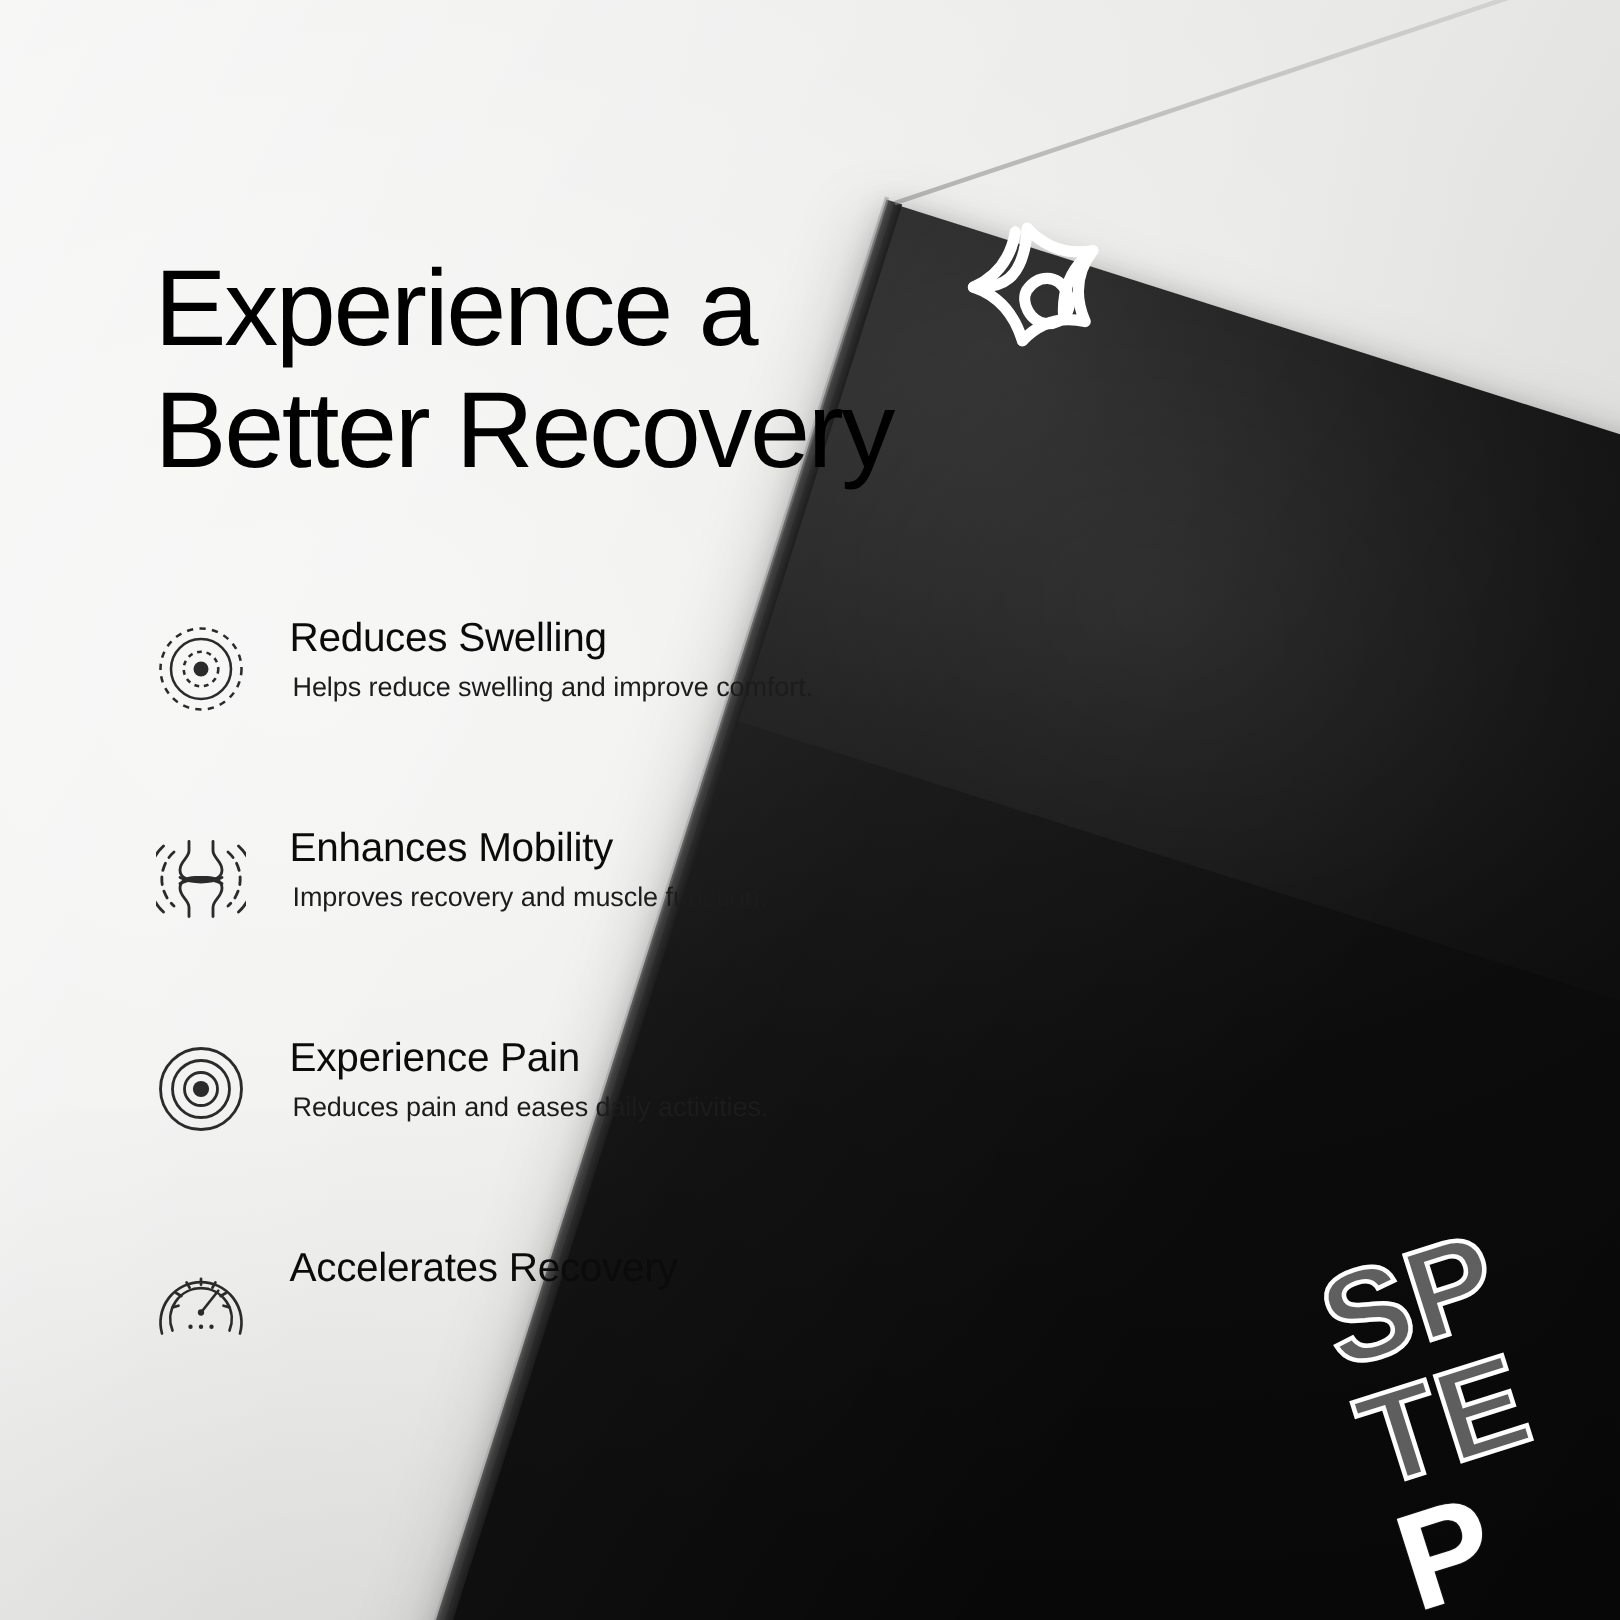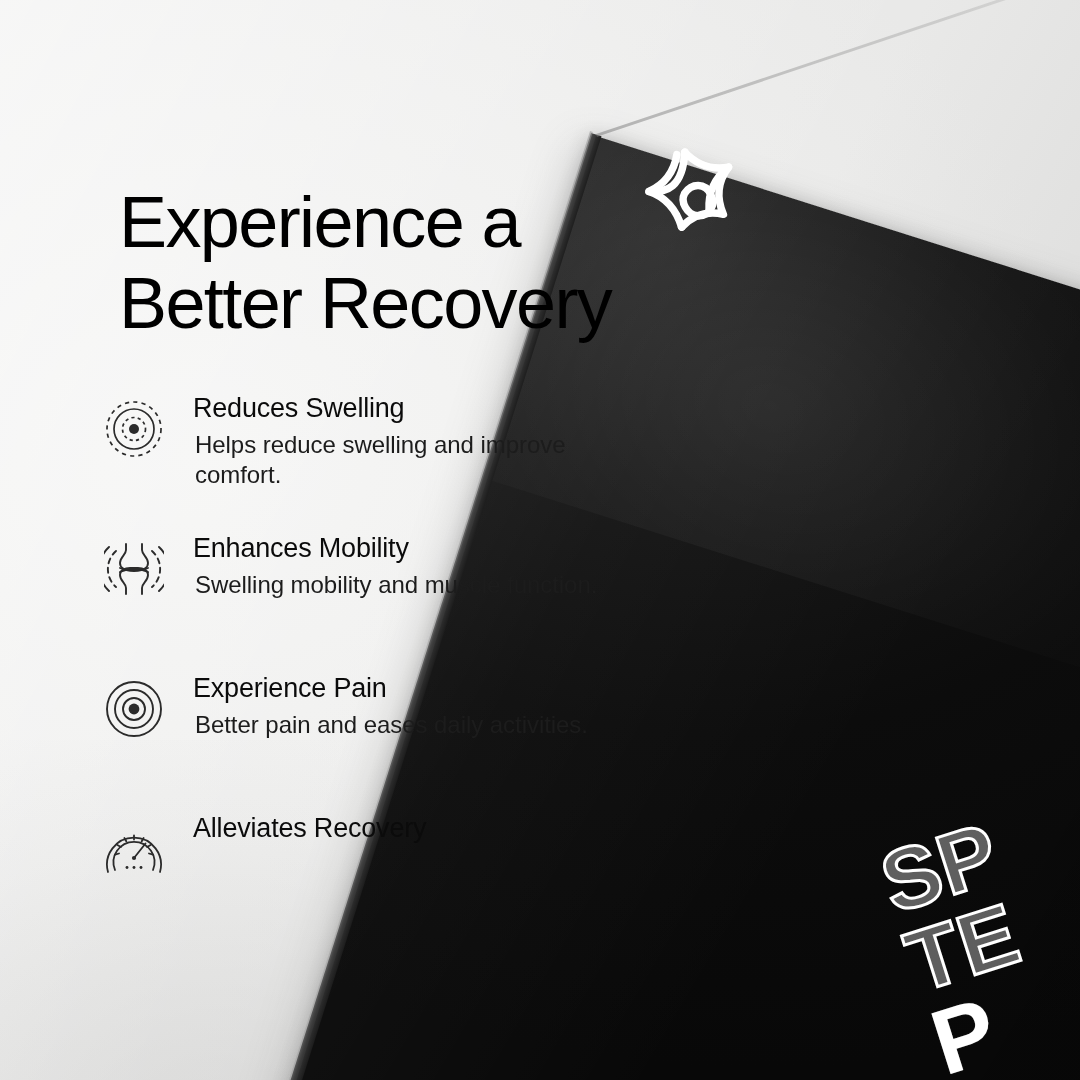--- a/index.html
+++ b/index.html
@@ -159,33 +159,33 @@
     position: absolute;
     left: 0; top: 0;
     width: 640px;
     height: 1080px;
   }
 
   .headline {
     position: absolute;
     left: 103px;
     top: 166px;
-    margin: 16px;
+    margin: 0;
     font-size: 72px;
     line-height: 1.12;
     font-weight: normal;
     letter-spacing: -1.6px;
     color: #000000;
     white-space: pre-line;
   }
 
   .features {
     position: absolute;
     left: 100px;
-    top: 387px;
+    top: 404px;
     width: 530px;
   }
 
   .feature {
     position: relative;
     height: 140px;
   }
 
   .feature-icon {
     position: absolute;
@@ -206,21 +206,21 @@
     margin: 0;
     font-size: 27px;
     font-weight: normal;
     letter-spacing: -0.2px;
     color: #0b0b0b;
     line-height: 1.15;
   }
 
   .feature-desc {
     margin: 6px 0 0 2px;
-    font-size: 24px;
+    font-size: 18px;
     font-weight: normal;
     color: #1c1c1c;
     letter-spacing: -0.05px;
     line-height: 1.25;
   }
 </style>
 </head>
 <body>
 
 <div class="stage">
@@ -293,36 +293,36 @@
 
             <path d="M12 12 A24 24 0 0 0 12 48" stroke-dasharray="5 4.5"></path>
             <path d="M5 8 A30 30 0 0 0 5 52"></path>
 
             <path d="M48 12 A24 24 0 0 1 48 48" stroke-dasharray="5 4.5"></path>
             <path d="M55 8 A30 30 0 0 1 55 52"></path>
           </g>
         </svg>
         <div class="feature-text">
           <h3 class="feature-title">Enhances Mobility</h3>
-          <p class="feature-desc">Swelling mobility and muscle function.</p>
+          <p class="feature-desc">Improves recovery and muscle function.</p>
         </div>
       </div>
 
       <div class="feature">
         <svg class="feature-icon" viewBox="0 0 60 60" xmlns="http://www.w3.org/2000/svg">
           <g fill="none" stroke="#2b2b2b" stroke-width="1.9">
             <circle cx="30" cy="30" r="27"></circle>
             <circle cx="30" cy="30" r="19"></circle>
             <circle cx="30" cy="30" r="11"></circle>
           </g>
           <circle cx="30" cy="30" r="5.4" fill="#2b2b2b"></circle>
         </svg>
         <div class="feature-text">
           <h3 class="feature-title">Experience Pain</h3>
-          <p class="feature-desc">Better pain and eases daily activities.</p>
+          <p class="feature-desc">Reduces pain and eases daily activities.</p>
         </div>
       </div>
 
       <div class="feature">
         <svg class="feature-icon" viewBox="0 0 60 60" xmlns="http://www.w3.org/2000/svg">
           <g fill="none" stroke="#2b2b2b" stroke-width="1.8" stroke-linecap="round">
 
             <path d="M4 53 A27 27 0 1 1 56 53"></path>
 
             <path d="M11 51 A20.5 20.5 0 1 1 49 51"></path>
@@ -336,19 +336,19 @@
             <path d="M11 35.6 l4 -1.1"></path>
 
             <path d="M30 39 L41.5 24.5"></path>
           </g>
           <circle cx="30" cy="39" r="2.1" fill="#2b2b2b"></circle>
           <circle cx="23" cy="48.5" r="1.45" fill="#2b2b2b"></circle>
           <circle cx="30" cy="48.5" r="1.45" fill="#2b2b2b"></circle>
           <circle cx="37" cy="48.5" r="1.45" fill="#2b2b2b"></circle>
         </svg>
         <div class="feature-text">
-          <h3 class="feature-title">Alleviates Recovery</h3>
+          <h3 class="feature-title">Accelerates Recovery</h3>
         </div>
       </div>
 
     </div>
   </div>
 </div>
 
 </body></html>

